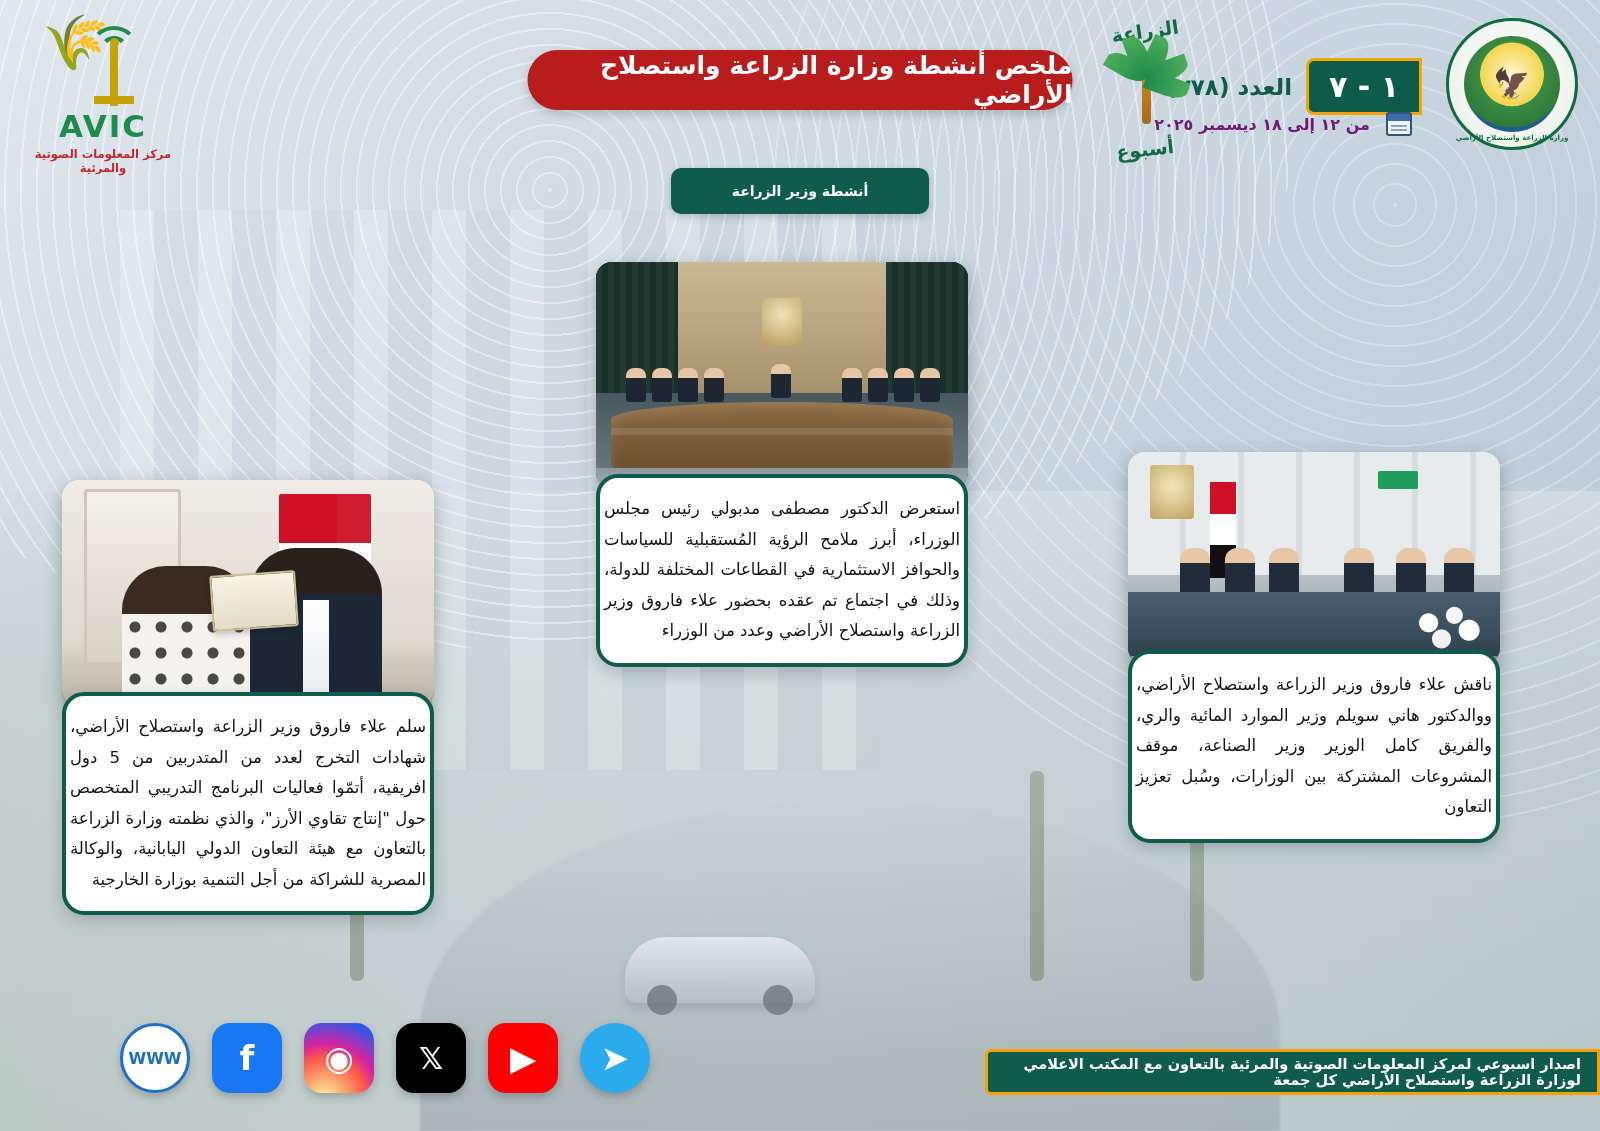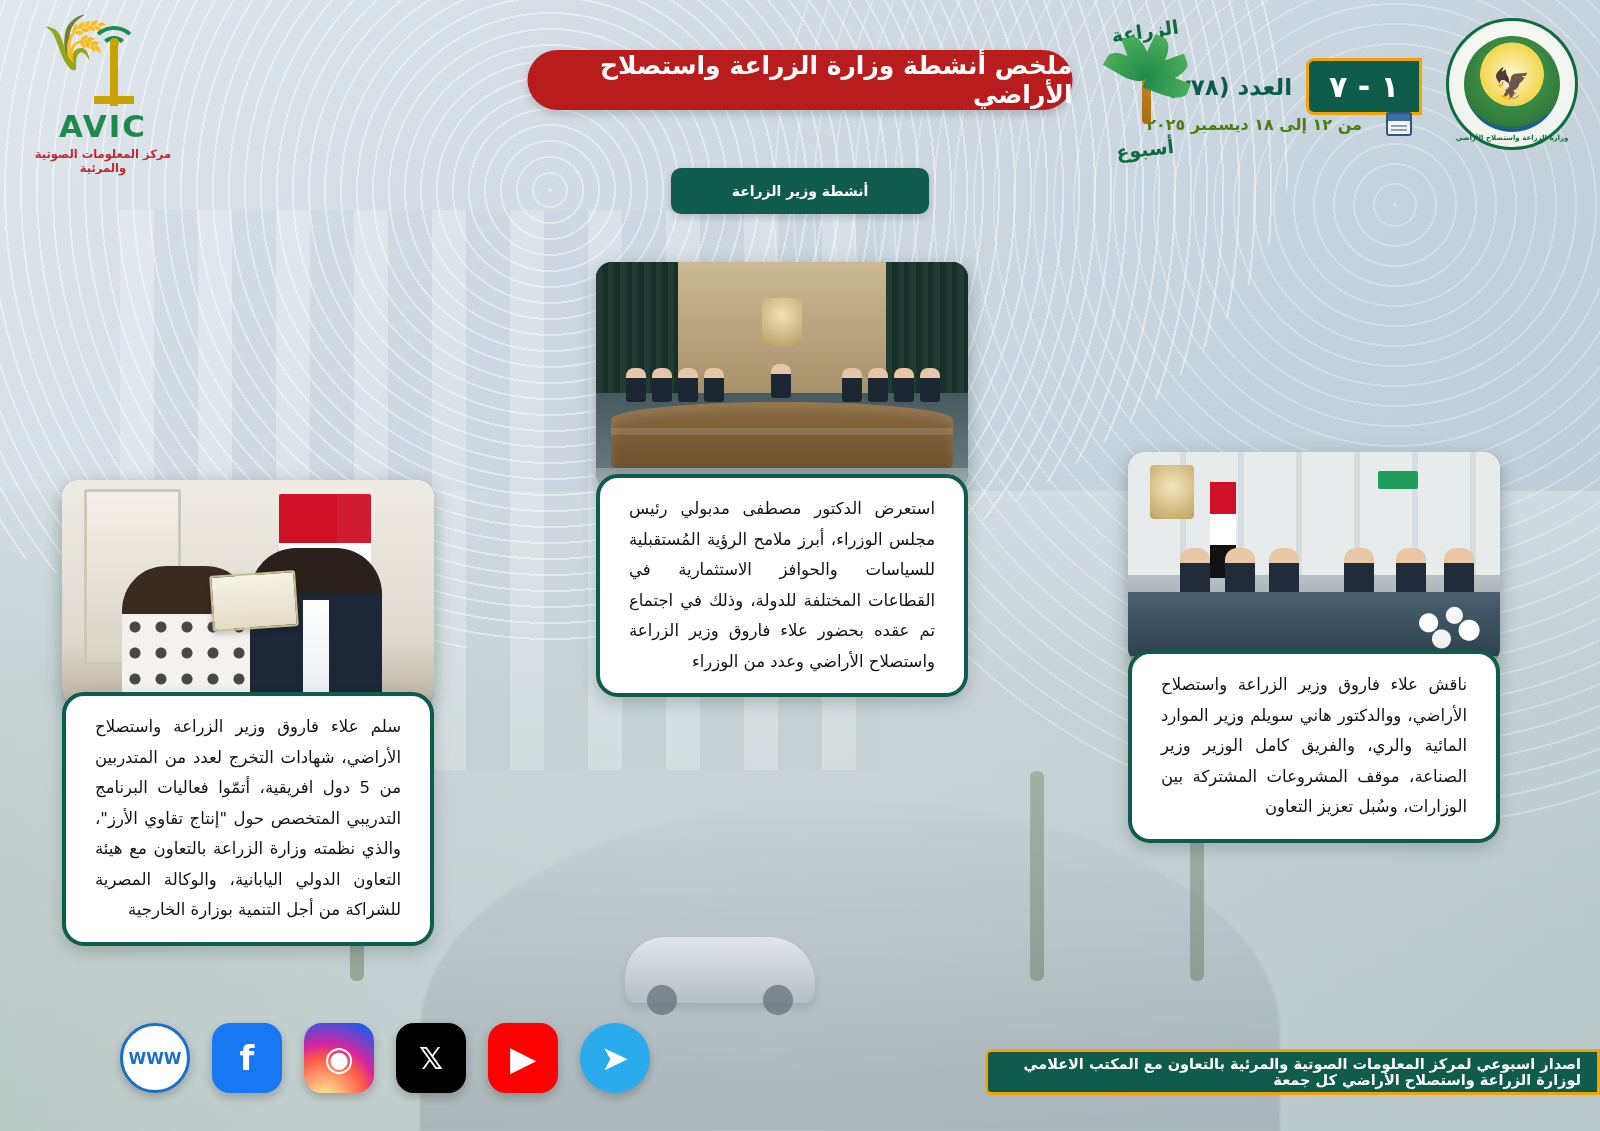--- a/index.html
+++ b/index.html
@@ -112,22 +112,22 @@
     font-size: 30px; padding: 8px 20px; border-radius: 8px 0 0 8px;
     letter-spacing: 1px;
     border: 3px solid #f4a300;
   }
   .issue-label {
     background: transparent; color: #0d5c4a; font-weight: bold;
     font-size: 23px; padding: 0 14px;
   }
   .issue-date {
     position: absolute; right: 188px; top: 112px;
-    font-size: 16px; font-weight: bold; color: #4d7c0f;
-    display: flex; align-items: center; gap: 24px;
+    font-size: 16px; font-weight: bold; color: #701a75;
+    display: flex; align-items: center; gap: 16px;
     direction: rtl;
   }
   .issue-date .cal-icon {
     width: 26px; height: 24px; border-radius: 3px;
     background: linear-gradient(to bottom, #3b6ea5 0 7px, #f2f4f7 7px 100%);
     border: 2px solid #2c5684;
     position: relative; flex: none;
   }
   .issue-date .cal-icon::after {
     content: ""; position: absolute; left: 3px; right: 3px; top: 11px; height: 2px;
@@ -213,21 +213,21 @@
   .card-photo {
     border-radius: 16px; overflow: hidden;
     box-shadow: 0 6px 18px rgba(20,50,45,.35);
     position: relative;
     background: #2e3f4e;
   }
   .card-text {
     background: #ffffff;
     border: 4px solid #0f5c4c;
     border-radius: 22px;
-    padding: 16px 29px;
+    padding: 16px 4px;
     color: #111;
     font-size: 16.5px;
     line-height: 1.85;
     text-align: justify;
     box-shadow: 0 6px 16px rgba(20,50,45,.22);
     position: relative;
   }
 
   
   .scene-hall { width: 100%; height: 100%; position: relative;

